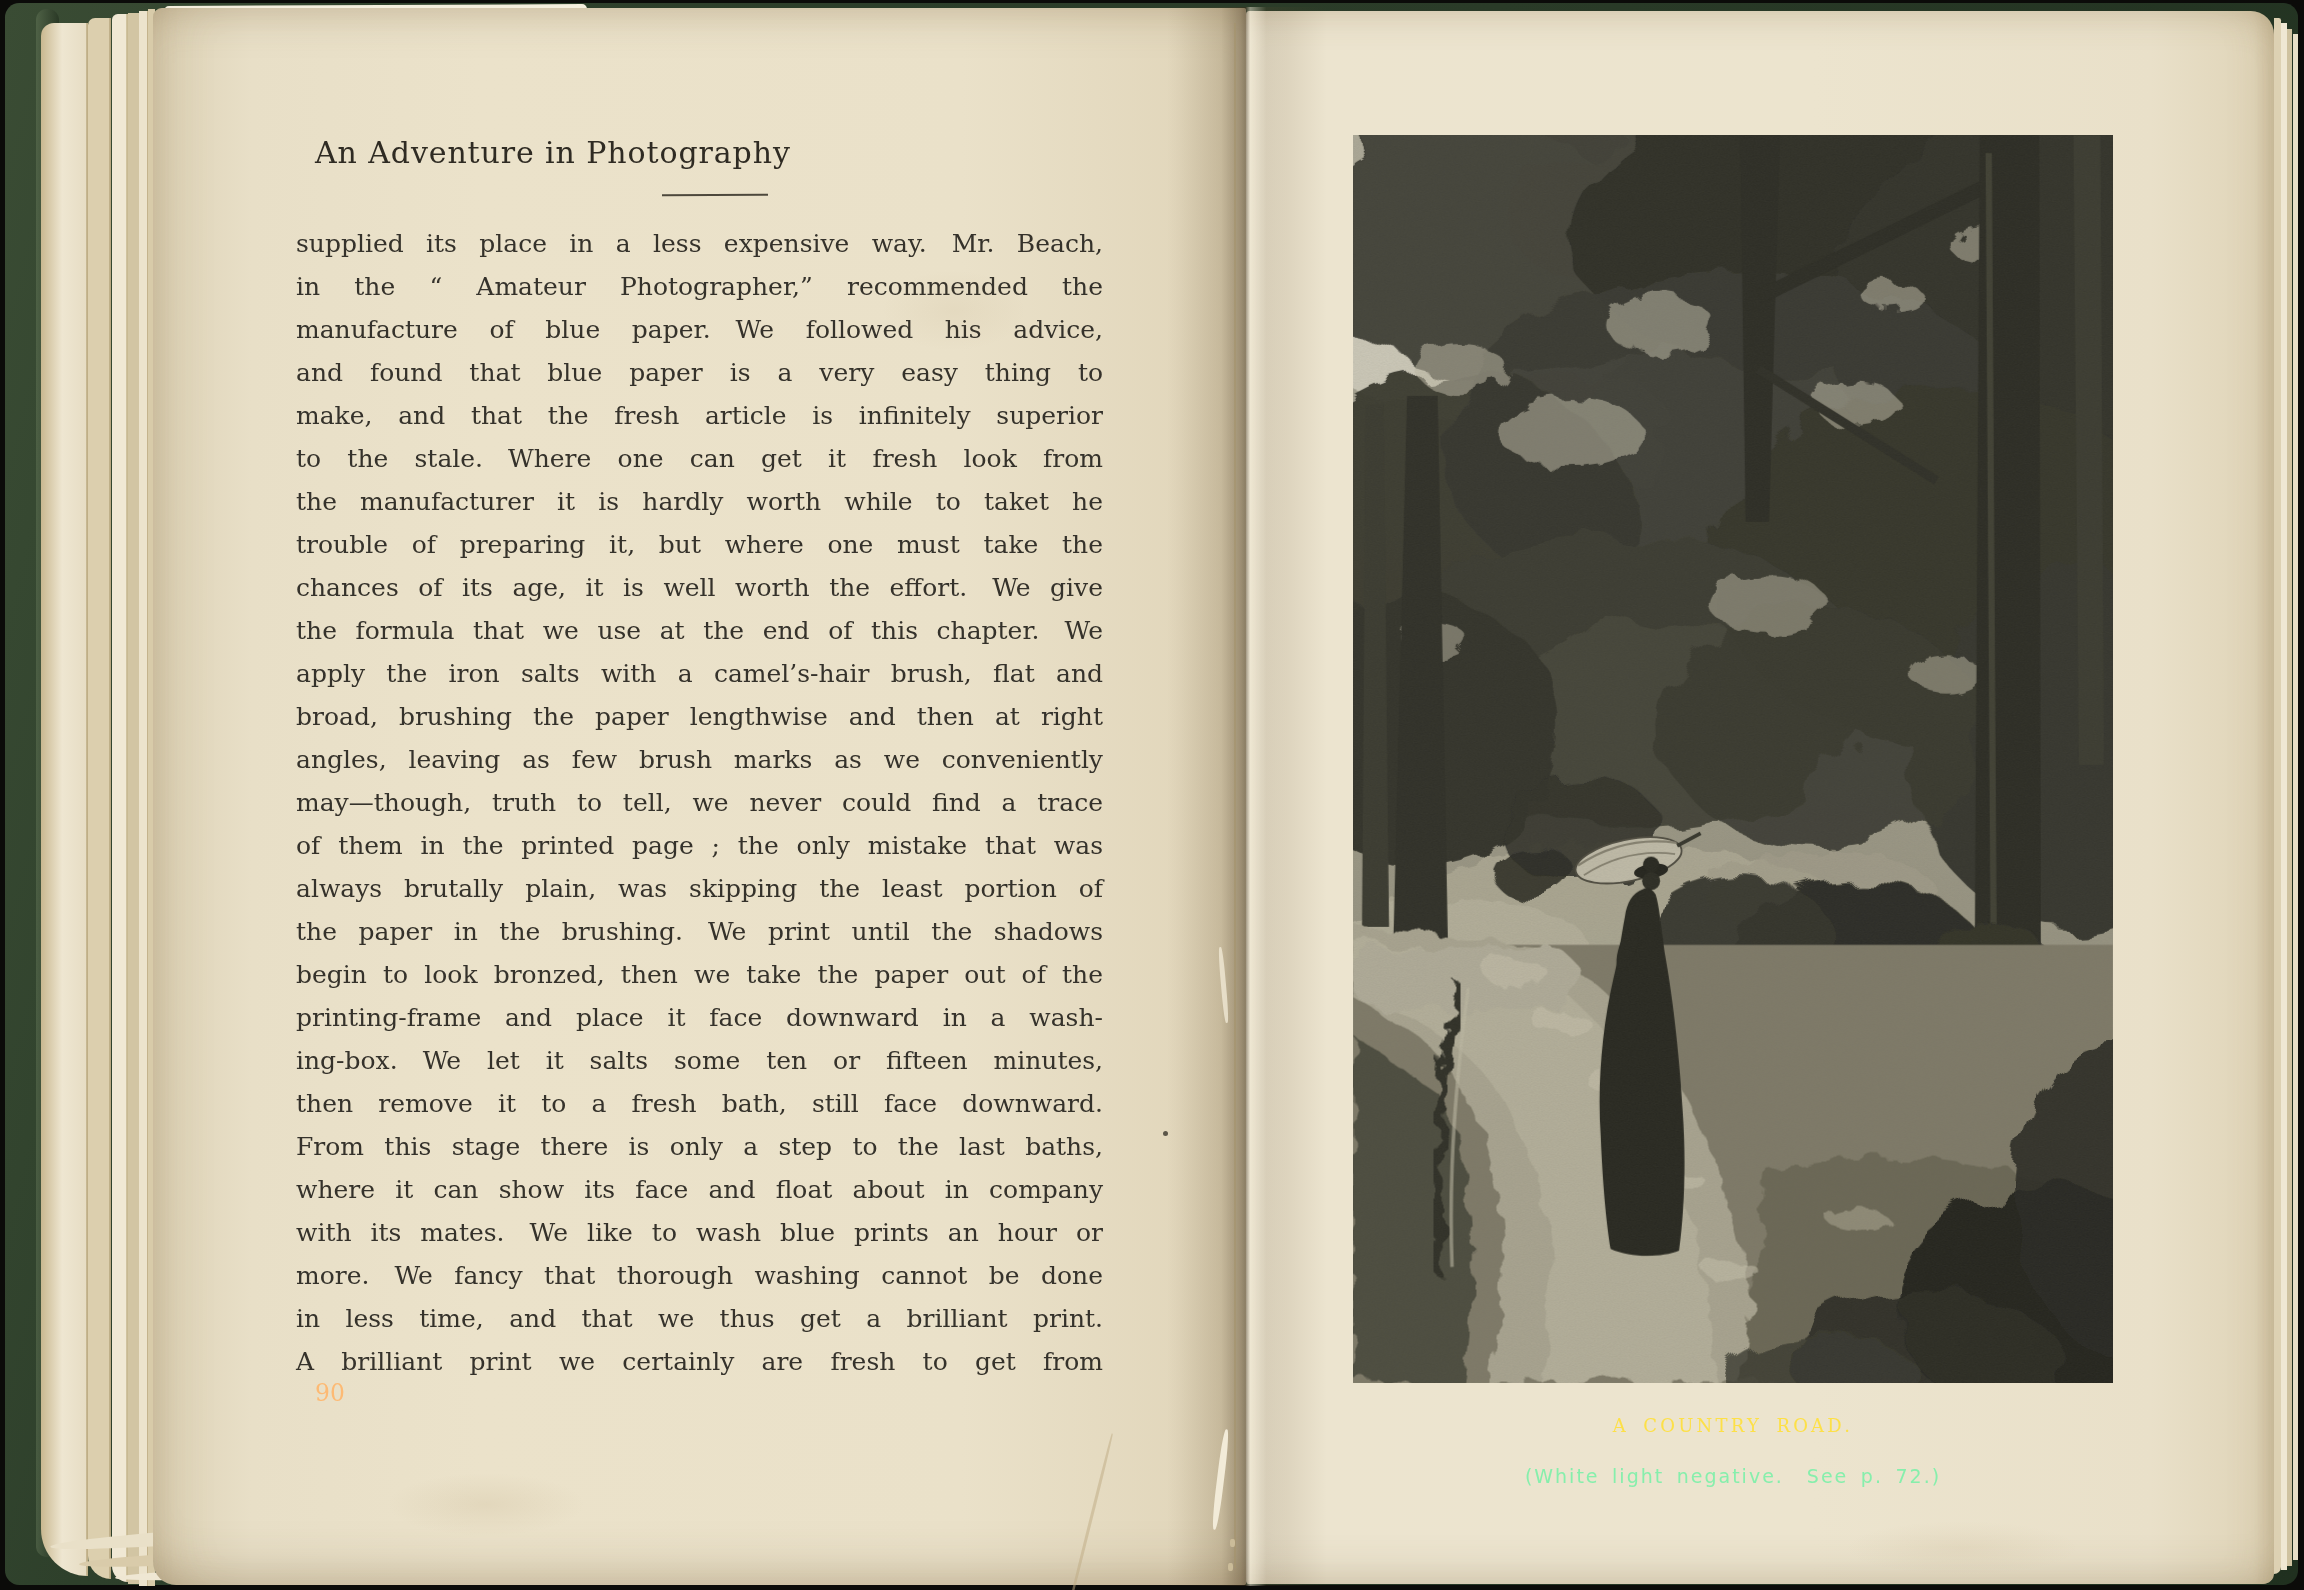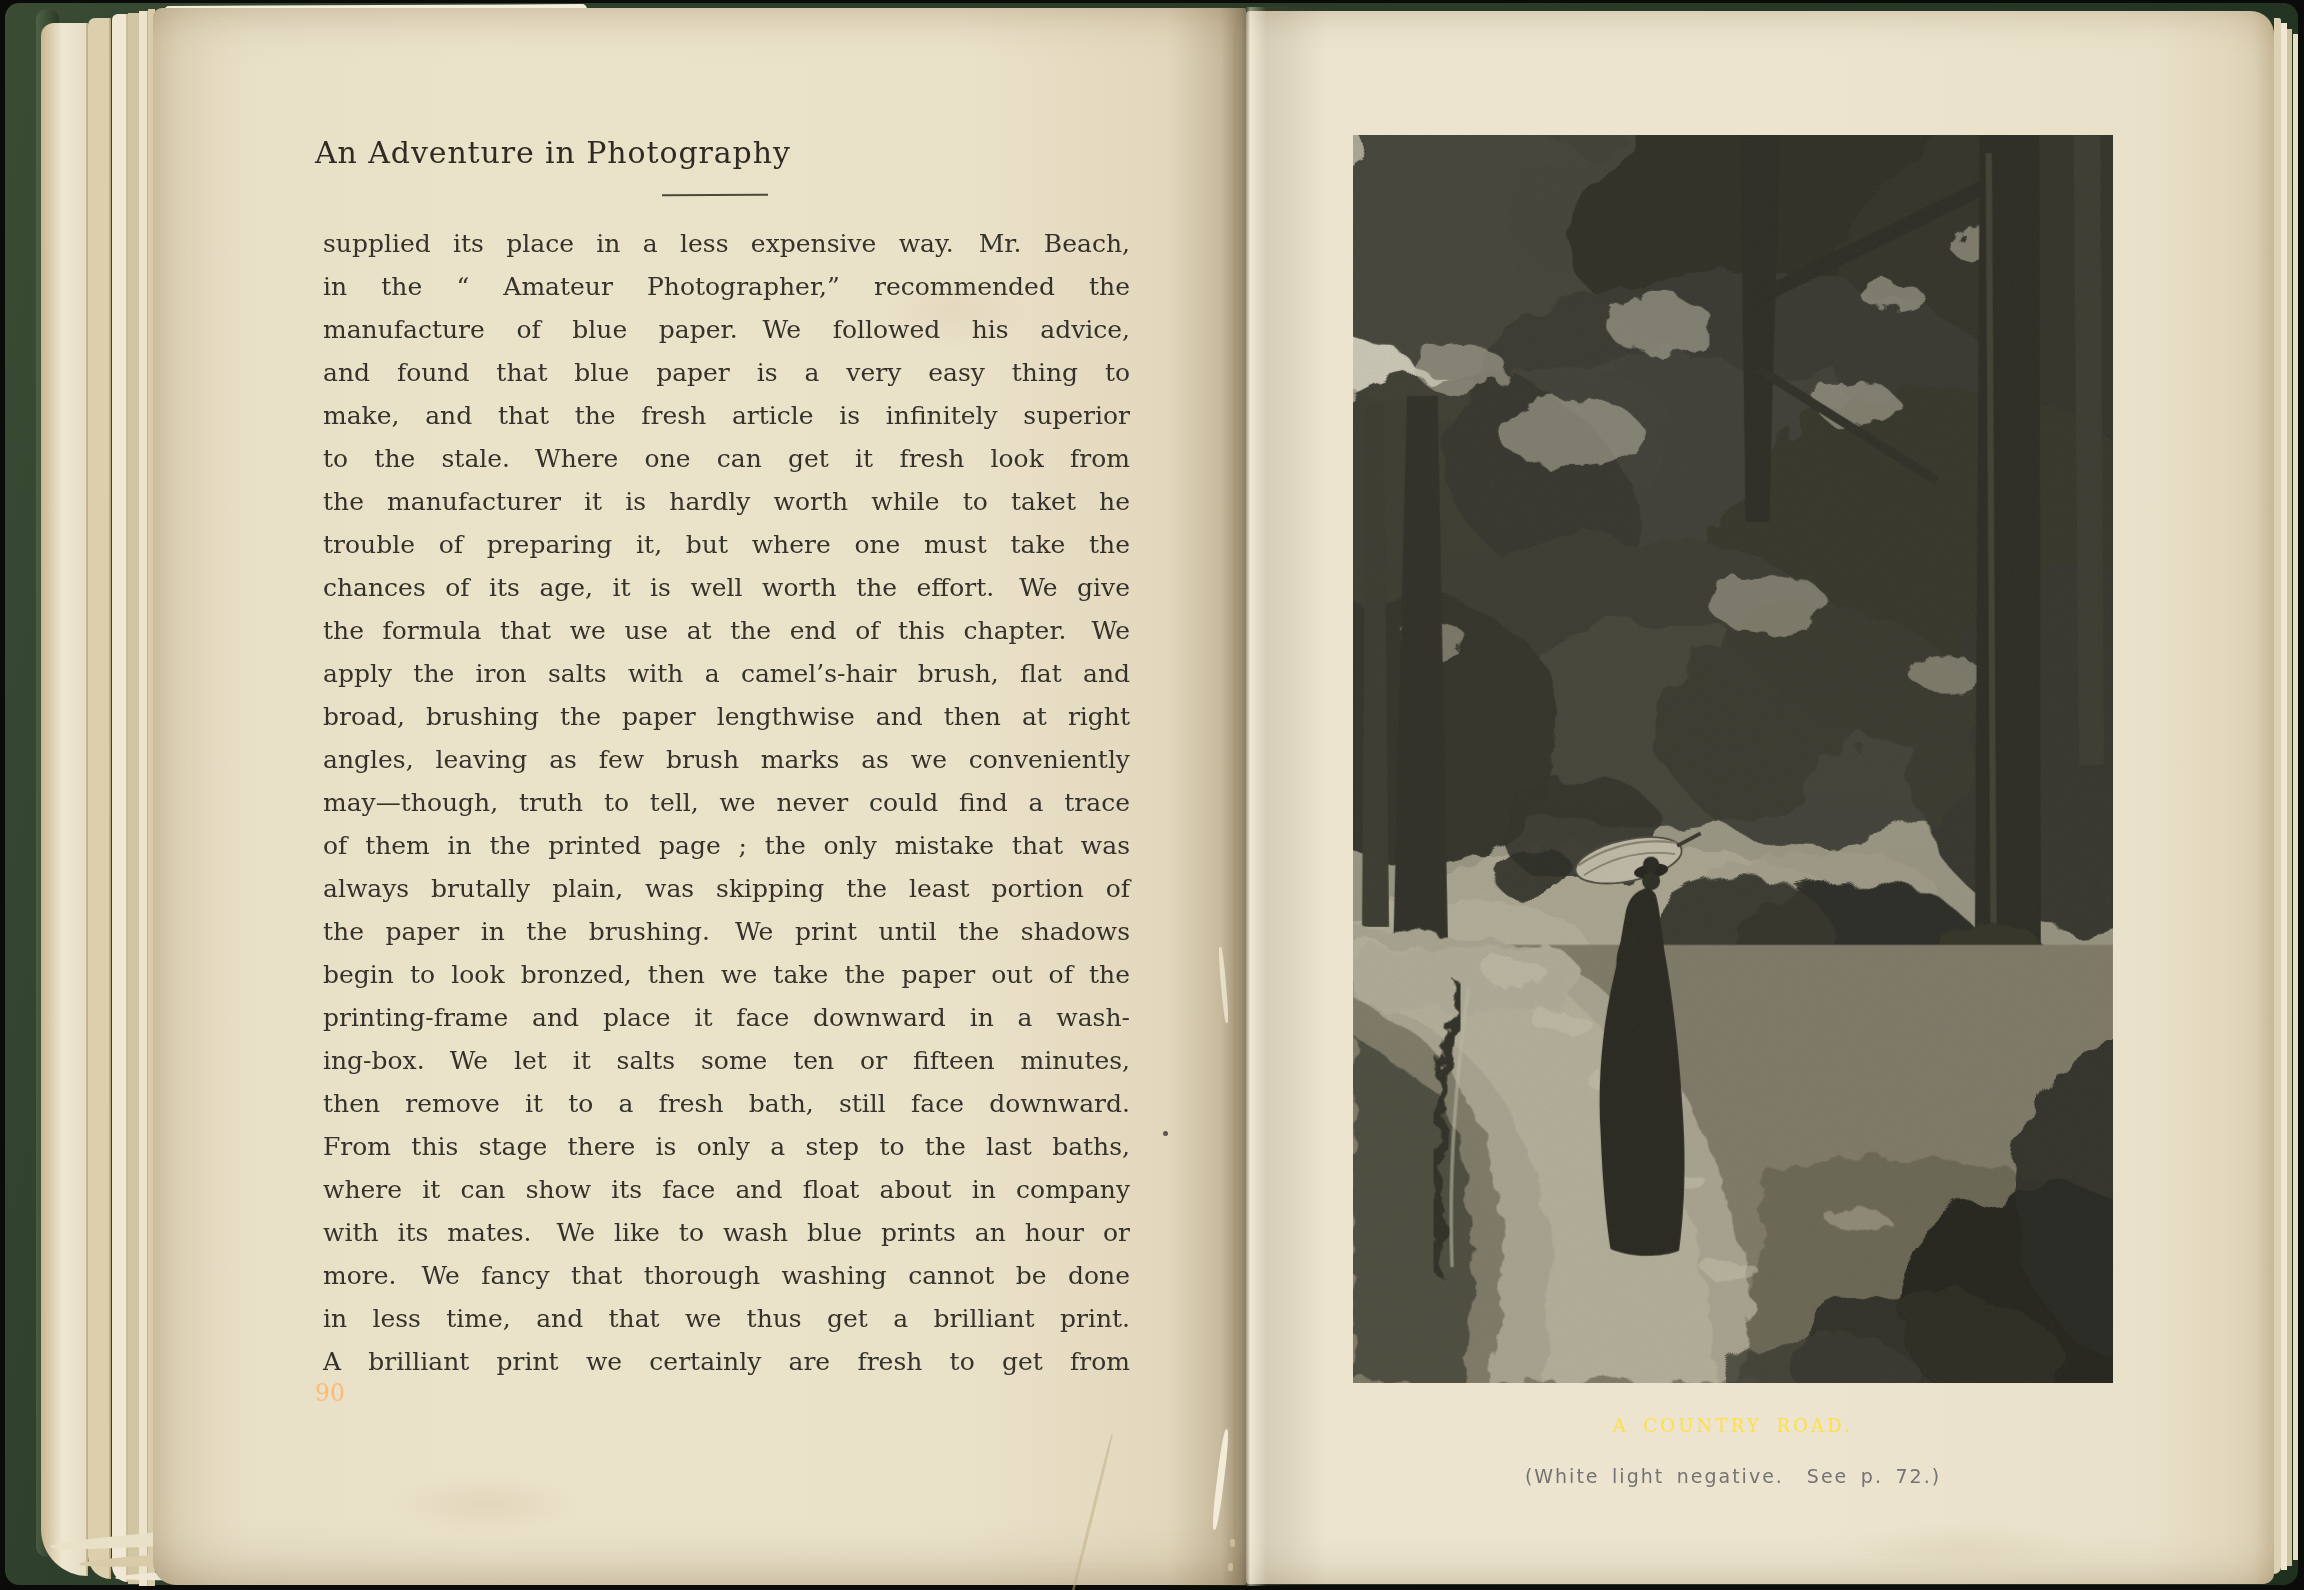--- a/index.html
+++ b/index.html
@@ -41,36 +41,36 @@
   .gutter{position:absolute;left:1167px;top:7.2px;width:160px;height:1579px;pointer-events:none;
       background:linear-gradient(90deg,rgba(90,70,40,0) 0%,rgba(95,74,42,.18) 34%,rgba(70,52,28,.38) 46%,rgba(55,40,20,.45) 49%,rgba(240,232,212,.5) 52%,rgba(95,74,42,.16) 62%,rgba(90,70,40,0) 100%);}
   .crease{position:absolute;left:1234px;top:23.4px;width:1.8px;height:1545px;background:#a5946d;opacity:.65;}
   .tear1{position:absolute;left:1217px;top:1429px;width:7.2px;height:101px;background:#f2ebd8;border-radius:40%;transform:rotate(7deg);}
   .tear2{position:absolute;left:1221px;top:947px;width:4.5px;height:76px;background:#f0e9d5;border-radius:40%;transform:rotate(-5deg);opacity:.8;}
   .stitch{position:absolute;width:4.5px;height:8px;background:#cbbc99;border-radius:40%;}
   
   .running-header{position:absolute;left:315px;top:135px;width:806px;
       font-size:30px;color:#2f2b23;letter-spacing:0.9px;white-space:nowrap;}
   .header-rule{position:absolute;left:662px;top:194px;width:106px;height:1.8px;background:#4d483c;transform:rotate(-.4deg);}
-  .body-text{position:absolute;left:323px;top:222px;width:807px;color:#35322b;}
+  .body-text{position:absolute;left:296px;top:222px;width:807px;color:#35322b;}
   .body-text .bline{height:43px;line-height:43px;font-size:25px;
       text-align:justify;text-align-last:justify;white-space:nowrap;overflow:visible;}
   .folio{position:absolute;left:315px;top:1379px;width:774px;text-align:left;font-size:23.4px;color:#fdba74;}
   .artifact-dot{position:absolute;left:1163px;top:1131px;width:5.4px;height:5.4px;border-radius:50%;background:#3a362c;opacity:.8;}
   .stain{position:absolute;border-radius:50%;pointer-events:none;}
   .stain.a{left:387px;top:1473px;width:198px;height:63px;background:radial-gradient(closest-side,rgba(150,120,70,.10),rgba(150,120,70,0));}
   .stain.b{left:882px;top:270px;width:144px;height:81px;background:radial-gradient(closest-side,rgba(150,120,70,.07),rgba(150,120,70,0));}
   .stain.c{left:1845px;top:1521px;width:234px;height:54px;background:radial-gradient(closest-side,rgba(150,120,70,.08),rgba(150,120,70,0));}
   .scratch{position:absolute;left:1089px;top:1431px;width:2.7px;height:180px;background:rgba(190,170,130,.5);transform:rotate(14deg);border-radius:40%;}
   
   .photo{position:absolute;left:1353px;top:135px;width:760px;height:1248px;}
   .photo svg{display:block;width:100%;height:100%;}
   .cap{position:absolute;left:1353px;width:760px;text-align:center;color:#fde047;}
   .cap-title{top:1415px;font-size:18px;letter-spacing:3.2px;word-spacing:5.4px;}
-  .cap-note{top:1465px;font-family:"DejaVu Sans","Liberation Sans",sans-serif;font-size:19px;letter-spacing:2px;word-spacing:4.5px;color:#737373;}
+  .cap-note{top:1465px;font-family:"DejaVu Sans","Liberation Sans",sans-serif;font-size:19px;letter-spacing:2px;word-spacing:4.5px;color:#86efac;}
 </style>
 </head>
 <body>
 
 <div id="stage">
 
   <div class="cover"></div>
   <div class="cover-fold"></div>
 
   <div class="ps ps1"></div>

